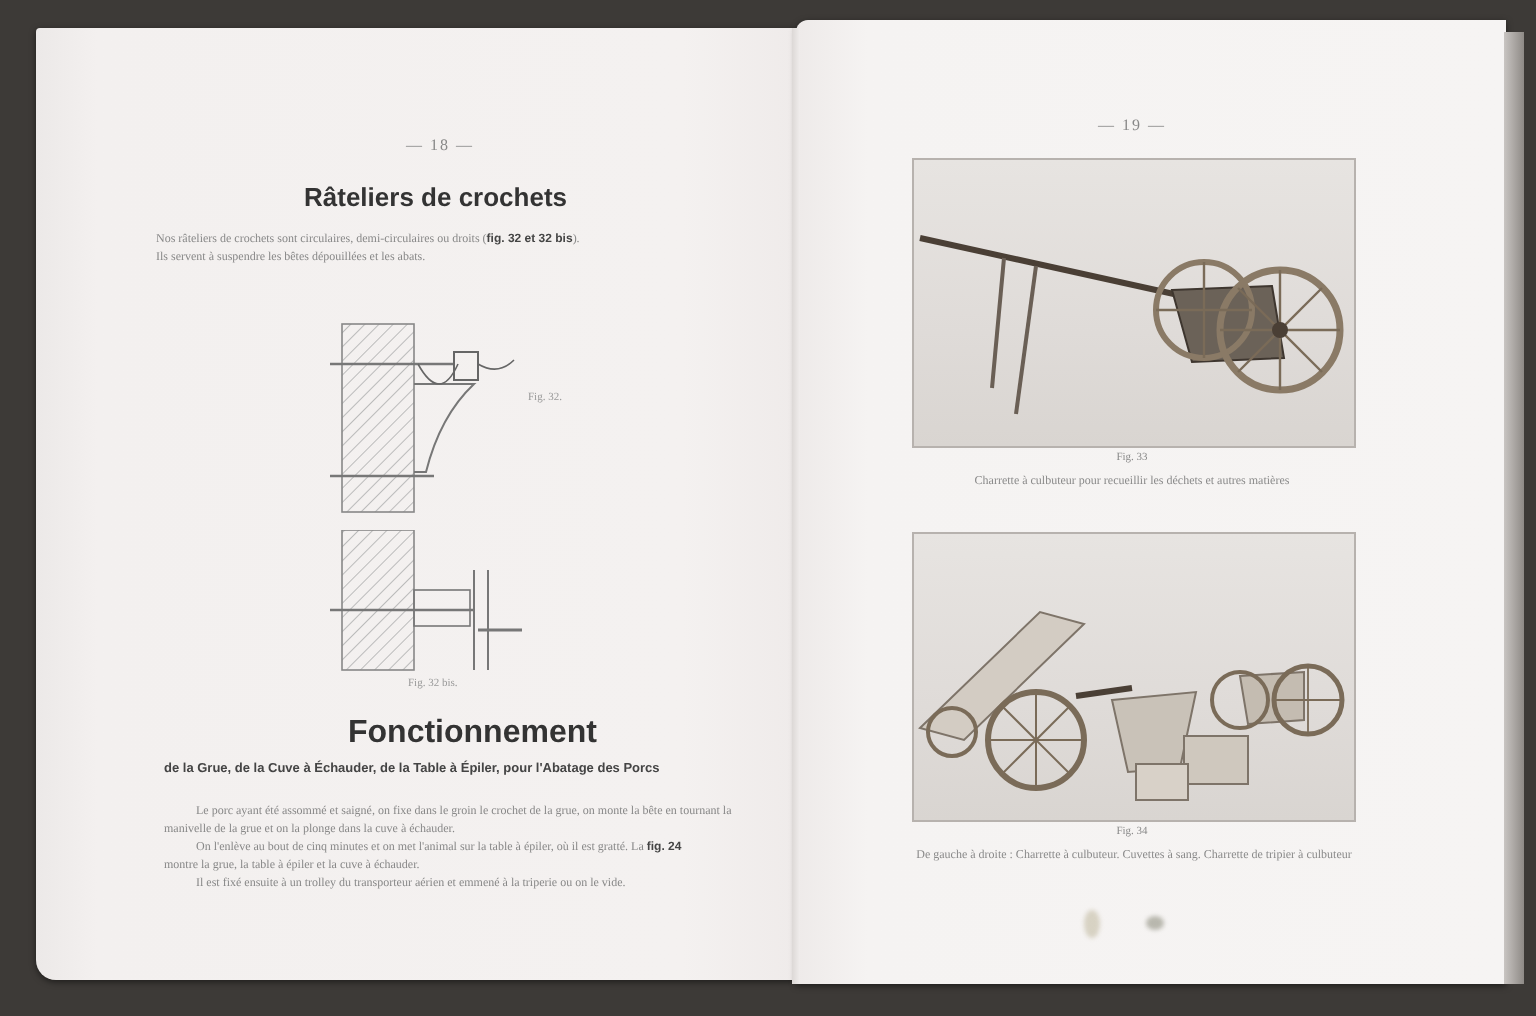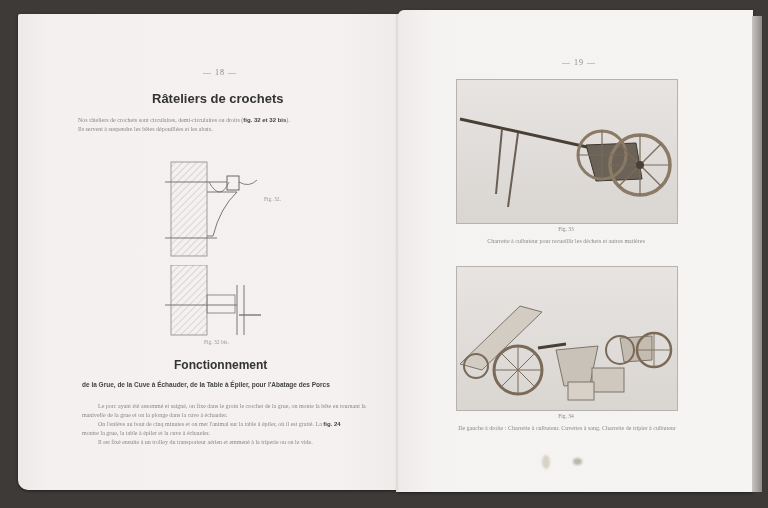--- a/index.html
+++ b/index.html
@@ -90,31 +90,31 @@
 <svg style="left:165px; top:265px;" width="100" height="72" viewBox="0 0 100 72">
   <rect x="6" y="0" width="36" height="70" fill="url(#hatch)" stroke="#888" stroke-width="0.8"></rect>
   <line x1="0" y1="40" x2="72" y2="40" stroke="#777" stroke-width="1.2"></line>
   <rect x="42" y="30" width="28" height="18" fill="none" stroke="#777" stroke-width="0.8"></rect>
   <line x1="72" y1="20" x2="72" y2="70" stroke="#777" stroke-width="1"></line>
   <line x1="79" y1="20" x2="79" y2="70" stroke="#777" stroke-width="1"></line>
   <path d="M74 50 L96 50" stroke="#777" stroke-width="1.4"></path>
 </svg>
 <div class="fig-label" style="left:204px; top:339px;">Fig. 32 bis.</div>
 
-<div class="heading" style="left:174px; top:358px; font-size:12px;">Fonctionnement</div>
+<div class="heading" style="left:174px; top:358px; font-size:16px;">Fonctionnement</div>
 <div class="heading" style="left:82px; top:381px; font-size:6.5px; color:#444;">de la Grue, de la Cuve à Échauder, de la Table à Épiler, pour l'Abatage des Porcs</div>
 
 <div class="body-text" style="left:82px; top:402px; width:290px;">
   <div style="text-indent:16px;">Le porc ayant été assommé et saigné, on fixe dans le groin le crochet de la grue, on monte la bête en tournant la manivelle de la grue et on la plonge dans la cuve à échauder.</div>
   <div style="text-indent:16px;"><span>On l'enlève au bout de cinq minutes et on met l'animal sur la table à épiler, où il est gratté. La</span> <b>fig. 24</b></div>
   <div>montre la grue, la table à épiler et la cuve à échauder.</div>
   <div style="text-indent:16px;">Il est fixé ensuite à un trolley du transporteur aérien et emmené à la triperie ou on le vide.</div>
 </div>
 
-<div class="page-num" style="left:549px; top:58px; width:60px;">— 19 —</div>
+<div class="page-num" style="left:536px; top:58px; width:60px;">— 19 —</div>
 
 <div class="photo" style="left:456px; top:79px; width:220px; height:143px;"></div>
 <svg style="left:456px; top:79px;" width="220" height="143" viewBox="0 0 220 143">
   <path d="M4 40 L140 70" stroke="#4a3f35" stroke-width="3" fill="none"></path>
   <line x1="46" y1="50" x2="40" y2="115" stroke="#6a5f55" stroke-width="2"></line>
   <line x1="62" y1="54" x2="52" y2="128" stroke="#6a5f55" stroke-width="2"></line>
   <path d="M130 66 L180 64 L186 100 L140 102 Z" fill="#6b6258" stroke="#3e362f" stroke-width="1"></path>
   <circle cx="146" cy="76" r="24" fill="none" stroke="#8a7a66" stroke-width="3"></circle>
   <circle cx="184" cy="86" r="30" fill="none" stroke="#8a7a66" stroke-width="3.5"></circle>
   <g stroke="#7a6b58" stroke-width="1.2">

